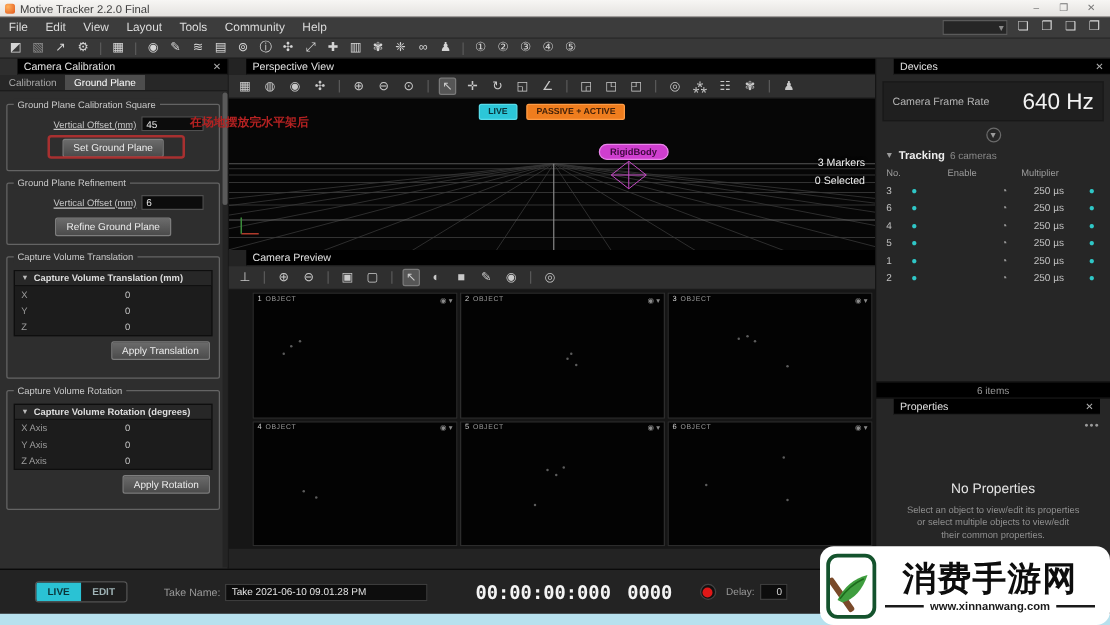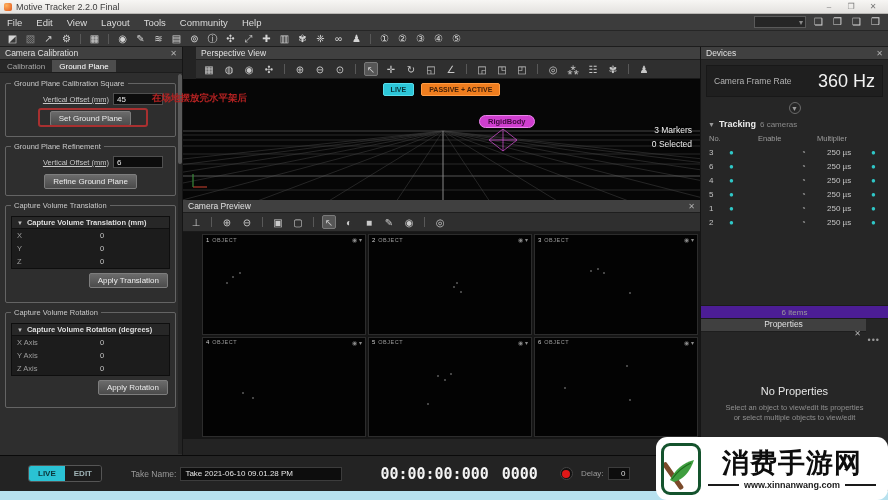--- a/index.html
+++ b/index.html
@@ -27,22 +27,22 @@
   #layout-combo { width:52px; height:12px; background:#262626; border:1px solid #5a5a5a;
     color:#9a9a9a; font-size:8px; display:flex; align-items:center; justify-content:flex-end; padding:0 2px; }
   
   #toolbar { position:absolute; left:0; top:31px; width:888px; height:16px;
     background:#383838; display:flex; align-items:center; padding:0 6px; gap:5px;
     border-bottom:1px solid #1d1d1d; }
   .ticon { color:#d4d4d4; font-size:10px; line-height:1; width:13px; text-align:center; cursor:default; }
   .ticon.dim { color:#8a8a8a; }
   .sep { width:1px; height:10px; background:#585858; margin:0 2px; }
   
-  .panel-header { height:13px; background:#404040; display:flex; align-items:center;
-    padding:0 5px; font-size:8.5px; color:#e0e0e0; border-bottom:1px solid #1e1e1e; }
+  .panel-header { height:13px; background:#000000; display:flex; align-items:center;
+    padding:0 5px; font-size:8.5px; color:#e0e0e0; border-bottom:1px solid #1e1e1e;margin-left:14px; }
   .close-x { margin-left:auto; color:#b0b0b0; font-size:8px; cursor:default; }
   .btn { background:linear-gradient(#6b6b6b,#4b4b4b); border:1px solid #7d7d7d; border-radius:2px;
     color:#ececec; font-size:8px; padding:2px 8px; font-family:inherit; cursor:default; }
   .tinput { background:#0c0c0c; border:1px solid #4f4f4f; color:#e8e8e8; font-size:8px;
     height:12px; padding:0 3px; font-family:inherit; }
   
   #left-panel { position:absolute; left:0; top:47px; width:183px; height:408px;
     background:#2e2e2e; border-right:1px solid #151515; }
   #calib-tabs { height:13px; display:flex; background:#272727; border-bottom:1px solid #1c1c1c; }
   .tab { font-size:8px; color:#a8a8a8; padding:2px 7px; cursor:default; }
@@ -59,21 +59,21 @@
     left:28px; top:-3px; width:110px; height:19px; pointer-events:none; }
   .subpanel { background:#1c1c1c; border:1px solid #0e0e0e; margin:1px; }
   .subpanel-header { height:12px; background:#272727; display:flex; align-items:center; gap:4px;
     padding:0 5px; font-size:7.5px; font-weight:bold; color:#dedede; border-bottom:1px solid #101010; }
   .axis-row { display:flex; align-items:center; height:13px; padding:0 5px; font-size:7.5px; color:#9d9d9d; }
   .axis-val { position:absolute; left:88px; color:#c7c7c7; }
   .right-row { display:flex; justify-content:flex-end; margin-top:4px; padding-right:3px; }
   #left-scrollbar { position:absolute; right:0; top:27px; width:4px; height:380px; background:#242424; }
   #left-scroll-thumb { width:4px; height:90px; background:#5a5a5a; border-radius:2px; }
   
-  #center { position:absolute; left:183px; top:47px; width:517px; height:408px; background:#232323;padding-left:13px; }
+  #center { position:absolute; left:183px; top:47px; width:517px; height:408px; background:#232323; }
   .vtoolbar { height:19px; background:#2f2f2f; display:flex; align-items:center; gap:6px;
     padding:0 6px; border-bottom:1px solid #1a1a1a; }
   .vticon { color:#c9c9c9; font-size:10px; width:14px; height:14px; display:flex;
     align-items:center; justify-content:center; cursor:default; }
   .vticon.active { background:#565656; border:1px solid #7a7a7a; border-radius:2px; }
   #viewport { position:absolute; left:0; top:32px; width:517px; height:121px; background:#060606; overflow:hidden; }
   #badges { position:absolute; left:0; top:4px; width:517px; display:flex; justify-content:center; gap:7px; }
   .badge { font-size:7px; font-weight:bold; padding:2px 7px; border-radius:2px; cursor:default; }
   #live-badge { background:#2cc6d8; color:#0a343a; border:1px solid #57dcea; }
   #mode-badge { background:#ef7d1e; color:#46230a; border:1px solid #ff9c45; }
@@ -107,24 +107,24 @@
   #tracking-caret { color:#9a9a9a; font-size:7px; }
   #tracking-label { font-size:9px; font-weight:bold; color:#ececec; }
   #tracking-count { font-size:8px; color:#8a8a8a; }
   .dev-grid { display:grid; grid-template-columns:20px 30px 42px 26px 44px 20px; align-items:center;
     padding-left:8px; }
   #dev-header { height:13px; font-size:7.5px; color:#9c9c9c;gap:29px; }
   #dev-header .led-col { color:#3ac7c7; }
   .dev-row { height:14px; font-size:8px; color:#c2c2c2; cursor:default; }
   .tdot { color:#2fc7c7; font-size:8px; }
   .mode-ic { color:#9a9a9a; font-size:8px; }
-  #dev-footer { position:absolute; left:0; top:258px; width:187px; height:14px; background:#4c1d95;
+  #dev-footer { position:absolute; left:0; top:258px; width:187px; height:14px; background:#000000;
     border-top:1px solid #1b1b1b; border-bottom:1px solid #1b1b1b; display:flex; align-items:center;
     justify-content:center; font-size:8px; color:#9a9a9a; }
-  #props-header { position:absolute; left:0; top:272px; width:165px;flex-direction:column; }
+  #props-header { position:absolute; left:0; top:272px; width:165px; }
   #props-menu { position:absolute; right:8px; top:288px; color:#9a9a9a; font-size:9px;
     letter-spacing:1px; cursor:default; }
   #no-props { position:absolute; left:0; top:338px; width:187px; text-align:center;
     font-size:11px; color:#e6e6e6; }
   #props-help { position:absolute; left:0; top:356px; width:187px; text-align:center;
     font-size:7.5px; color:#8f8f8f; line-height:10px; }
   
   #bottombar { position:absolute; left:0; top:455px; width:888px; height:36px; background:#232323;
     border-top:1px solid #0a0a0a; display:flex; align-items:center; }
   #live-edit { display:flex; margin-left:28px; border:1px solid #555; border-radius:3px; overflow:hidden; }
@@ -489,21 +489,21 @@
       </div>
   </div>
 
   <div id="right-panel">
     <div class="panel-header">
       <span>Devices</span>
       <span class="close-x">✕</span>
     </div>
     <div id="framerate-row">
       <span id="framerate-label">Camera Frame Rate</span>
-      <span id="framerate-value">360 Hz</span>
+      <span id="framerate-value">640 Hz</span>
     </div>
     <div id="chevron-row">
       <div id="chevron-circle">▼</div>
     </div>
     <div id="tracking-row">
       <span id="tracking-caret">▼</span>
       <span id="tracking-label">Tracking</span>
       <span id="tracking-count">6 cameras</span>
     </div>
     <div id="dev-header" class="dev-grid">
@@ -568,20 +568,21 @@
 
     <div id="props-header" class="panel-header">
       <span>Properties</span>
       <span class="close-x">✕</span>
     </div>
     <div id="props-menu">•••</div>
     <div id="no-props">No Properties</div>
     <div id="props-help">
         <div>Select an object to view/edit its properties</div>
         <div>or select multiple objects to view/edit</div>
+        <div>their common properties.</div>
       </div>
   </div>
 
   <div id="bottombar">
     <div id="live-edit">
       <div id="live-btn">LIVE</div>
       <div id="edit-btn">EDIT</div>
     </div>
     <span id="take-label">Take Name:</span>
     <input id="take-input" readonly="" value="Take 2021-06-10 09.01.28 PM" style="">

